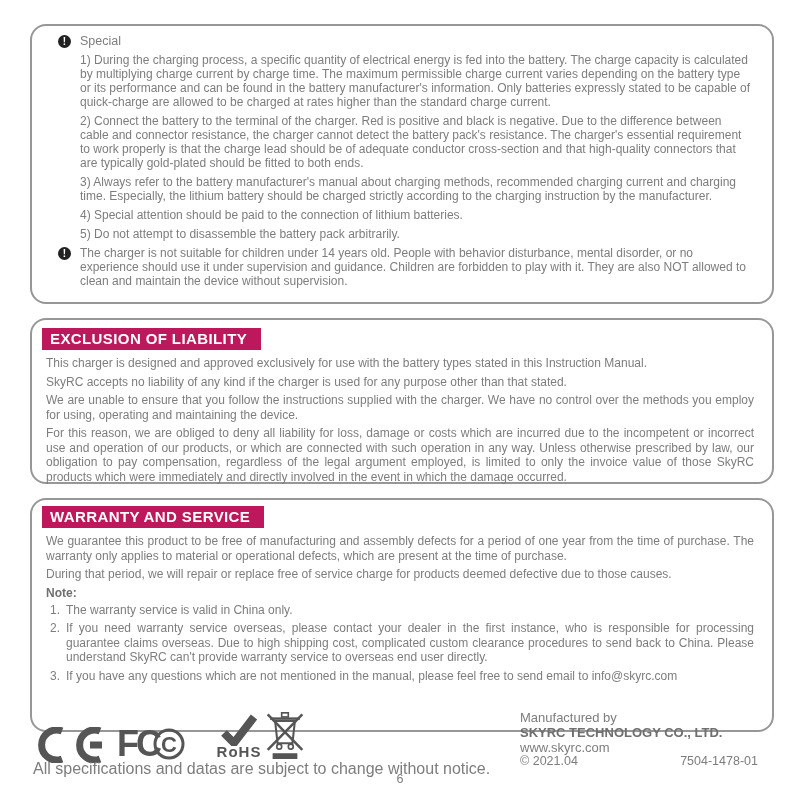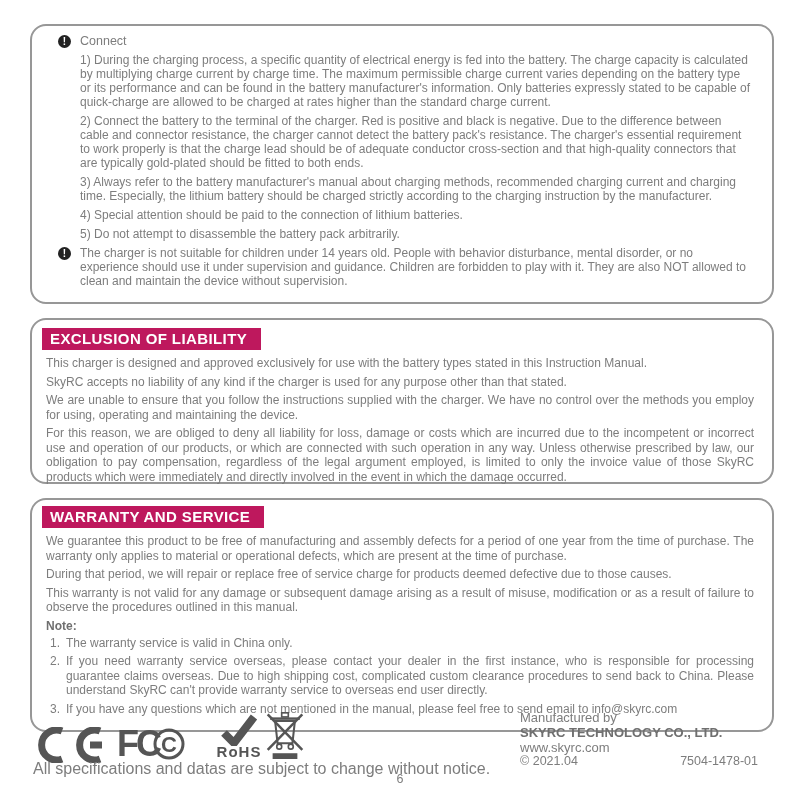--- a/index.html
+++ b/index.html
@@ -48,21 +48,21 @@
   #copyright-row{left:520px;top:754px;width:238px;display:flex;justify-content:space-between;font-size:12.5px;}
   #page-number{left:0;top:772px;width:800px;text-align:center;font-size:12.5px;}
   svg{display:inline-block;}
 </style>
 </head>
 <body>
 
 <div class="box" id="box-charging">
   <div class="warn-row">
     <span class="warn-icon">!</span>
-    <span class="charging-title">Connect</span>
+    <span class="charging-title">Special</span>
   </div>
   <div class="items">
     <p>1) During the charging process, a specific quantity of electrical energy is fed into the battery. The charge capacity is calculated by multiplying charge current by charge time. The maximum permissible charge current varies depending on the battery type or its performance and can be found in the battery manufacturer's information. Only batteries expressly stated to be capable of quick-charge are allowed to be charged at rates higher than the standard charge current.</p>
     <p>2) Connect the battery to the terminal of the charger. Red is positive and black is negative. Due to the difference between cable and connector resistance, the charger cannot detect the battery pack's resistance. The charger's essential requirement to work properly is that the charge lead should be of adequate conductor cross-section and that high-quality connectors that are typically gold-plated should be fitted to both ends.</p>
     <p>3) Always refer to the battery manufacturer's manual about charging methods, recommended charging current and charging time. Especially, the lithium battery should be charged strictly according to the charging instruction by the manufacturer.</p>
     <p>4) Special attention should be paid to the connection of lithium batteries.</p>
     <p>5) Do not attempt to disassemble the battery pack arbitrarily.</p>
   </div>
   <div class="warn-row">
     <span class="warn-icon">!</span>
@@ -75,21 +75,20 @@
   <p class="body-text">This charger is designed and approved exclusively for use with the battery types stated in this Instruction Manual.</p>
   <p class="body-text">SkyRC accepts no liability of any kind if the charger is used for any purpose other than that stated.</p>
   <p class="body-text">We are unable to ensure that you follow the instructions supplied with the charger. We have no control over the methods you employ for using, operating and maintaining the device.</p>
   <p class="body-text">For this reason, we are obliged to deny all liability for loss, damage or costs which are incurred due to the incompetent or incorrect use and operation of our products, or which are connected with such operation in any way. Unless otherwise prescribed by law, our obligation to pay compensation, regardless of the legal argument employed, is limited to only the invoice value of those SkyRC products which were immediately and directly involved in the event in which the damage occurred.</p>
 </div>
 
 <div class="box" id="box-warranty">
   <div class="section-header">WARRANTY AND SERVICE</div>
   <p class="body-text">We guarantee this product to be free of manufacturing and assembly defects for a period of one year from the time of purchase. The warranty only applies to material or operational defects, which are present at the time of purchase.</p>
   <p class="body-text">During that period, we will repair or replace free of service charge for products deemed defective due to those causes.</p>
-  <p class="body-text">This warranty is not valid for any damage or subsequent damage arising as a result of misuse, modification or as a result of failure to observe the procedures outlined in this manual.</p>
   <div class="note-label">Note:</div>
   <div class="note">
     <span class="note-num">1.</span>
     <span class="note-text">The warranty service is valid in China only.</span>
   </div>
   <div class="note">
     <span class="note-num">2.</span>
     <span class="note-text">If you need warranty service overseas, please contact your dealer in the first instance, who is responsible for processing guarantee claims overseas. Due to high shipping cost, complicated custom clearance procedures to send back to China. Please understand SkyRC can't provide warranty service to overseas end user directly.</span>
   </div>
   <div class="note">

